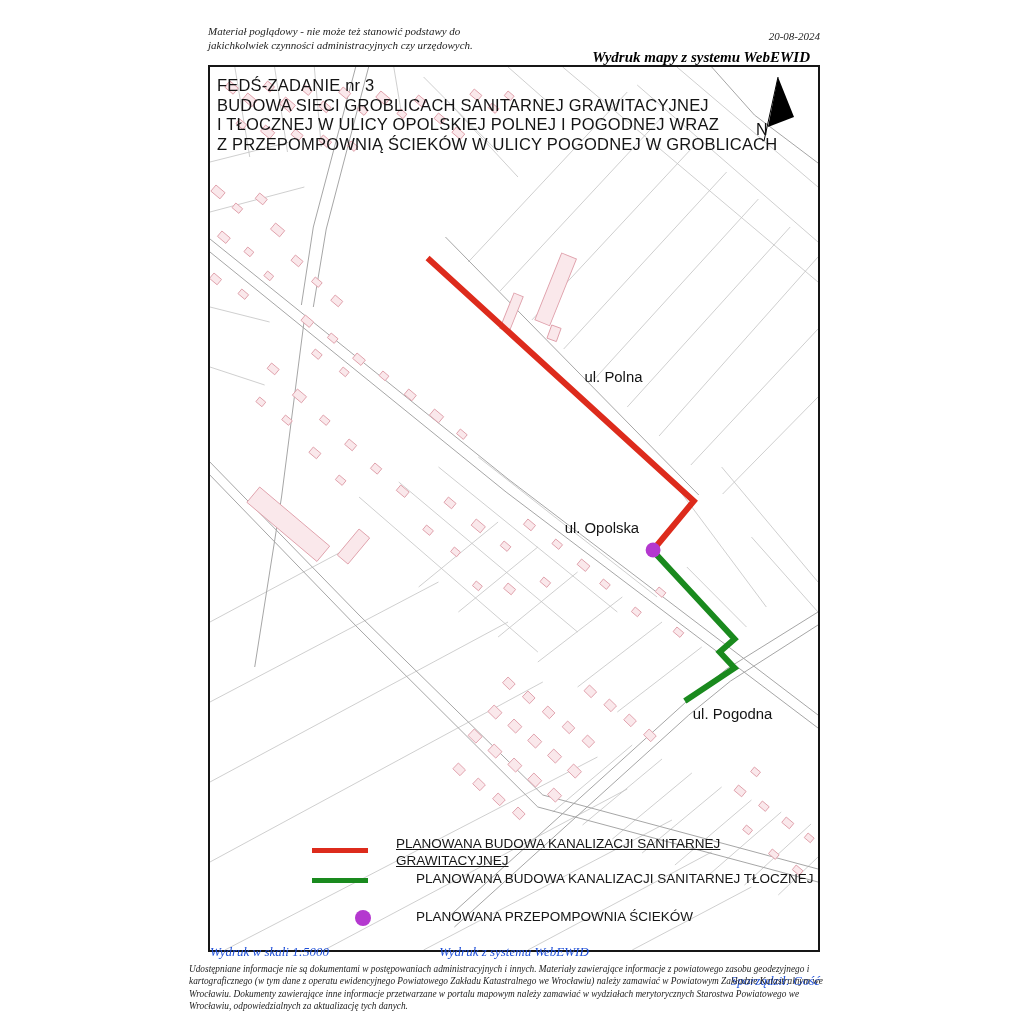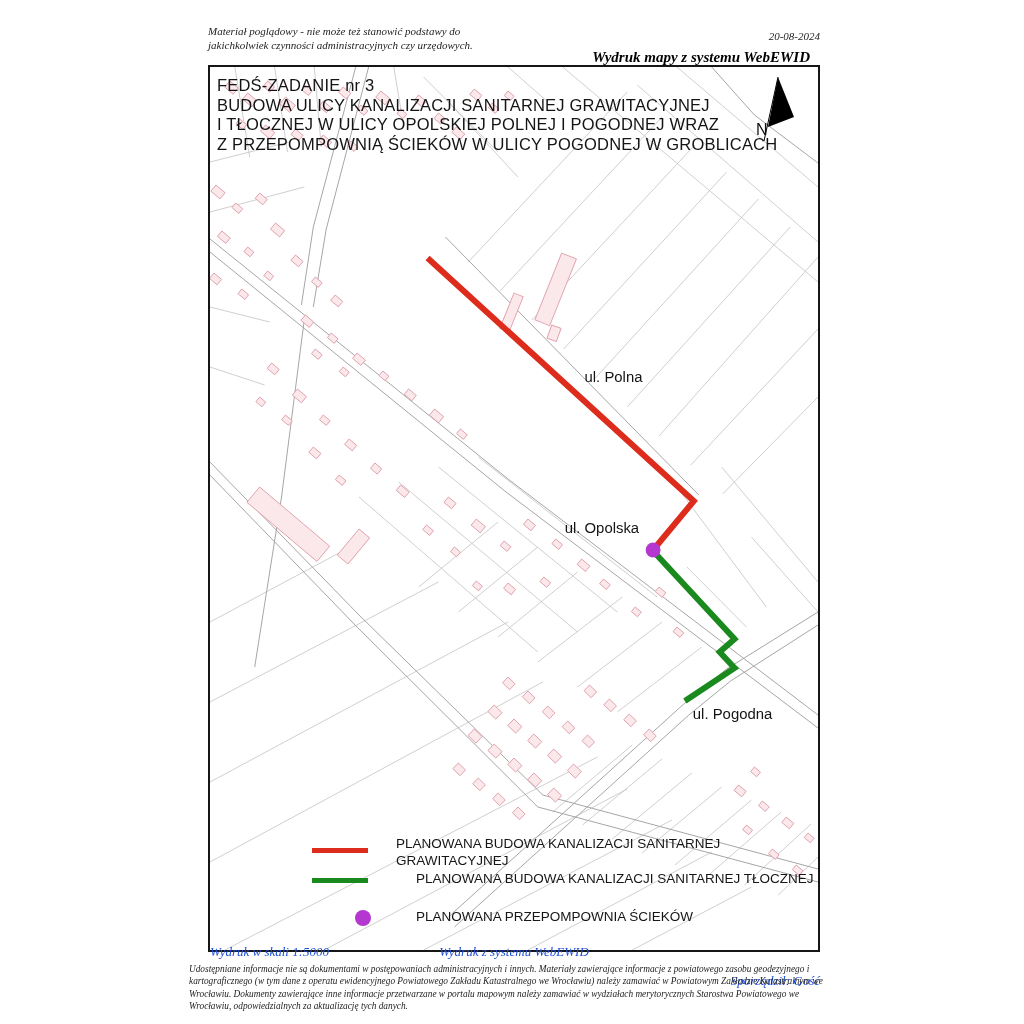--- a/index.html
+++ b/index.html
@@ -193,36 +193,36 @@
         <polyline points="446,484 528,572 513,585 528,601 478,634" fill="none" stroke="#1a8a1e" stroke-width="6"></polyline>
         <circle cx="446" cy="483" r="7.5" fill="#b438cf"></circle>
         <text x="377" y="315" class="street">ul. Polna</text>
         <text x="357" y="466" class="street">ul. Opolska</text>
         <text x="486" y="652" class="street">ul. Pogodna</text>
       </g>
   </svg>
 
   <div class="map-title">
     <div>FEDŚ-ZADANIE nr 3</div>
-    <div>BUDOWA ULICY KANALIZACJI SANITARNEJ GRAWITACYJNEJ</div>
+    <div>BUDOWA SIECI GROBLICACH SANITARNEJ GRAWITACYJNEJ</div>
     <div>I TŁOCZNEJ W ULICY OPOLSKIEJ POLNEJ I POGODNEJ WRAZ</div>
     <div>Z PRZEPOMPOWNIĄ ŚCIEKÓW W ULICY POGODNEJ W GROBLICACH</div>
   </div>
 
   <div class="north">
     <svg viewBox="0 0 46 72">
       <polygon points="24,2 14,52 40,42" fill="#000"></polygon>
       <line x1="24" y1="2" x2="10" y2="66" stroke="#000" stroke-width="1"></line>
     </svg>
     <span class="n-label">N</span>
   </div>
 
   <div>
     <div class="legend-swatch" style="left: 102px; top: 781px; background: rgb(221, 43, 28);"></div>
-    <div class="legend-label" style="left:186px;top:768px;width:372px;">PLANOWANA BUDOWA KANALIZACJI SANITARNEJ GRAWITACYJNEJ</div>
+    <div class="legend-label" style="left:186px;top:768px;width:372px;text-decoration:underline;">PLANOWANA BUDOWA KANALIZACJI SANITARNEJ GRAWITACYJNEJ</div>
 
     <div class="legend-swatch" style="left: 102px; top: 811px; background: rgb(26, 138, 30);"></div>
     <div class="legend-label nowrap" style="left:186px;top:803px;">PLANOWANA BUDOWA KANALIZACJI SANITARNEJ TŁOCZNEJ</div>
 
     <div class="legend-dot" style="left: 145px; top: 843px; background: rgb(180, 56, 207);"></div>
     <div class="legend-label nowrap" style="left:186px;top:841px;">PLANOWANA PRZEPOMPOWNIA ŚCIEKÓW</div>
   </div>
 </div>
 
 <div class="footer-row">

